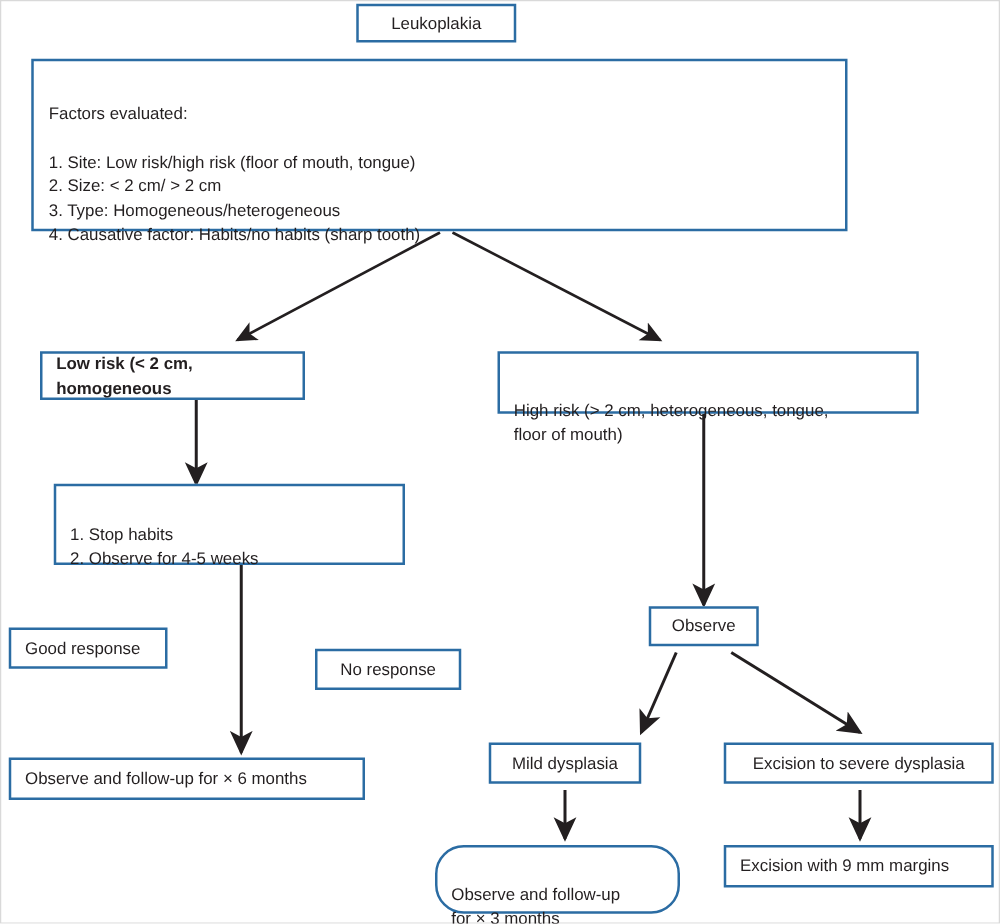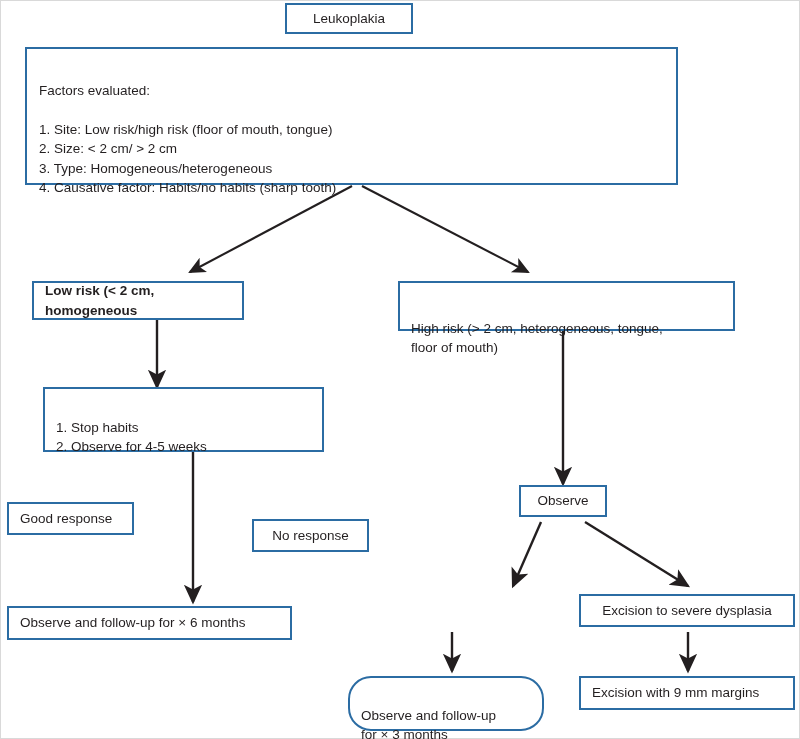--- a/index.html
+++ b/index.html
@@ -122,20 +122,23 @@
   </div>
 
   <div class="node vcenter" style="left:7px; top:606px; width:285px; height:34px;">
     <span>Observe and follow-up for × 6 months</span>
   </div>
 
   <div class="node center vcenter" style="left:519px; top:485px; width:88px; height:32px;">
     <span>Observe</span>
   </div>
 
+  <div class="node center vcenter" style="left:391px; top:594px; width:122px; height:33px;">
+    <span>Mild dysplasia</span>
+  </div>
 
   <div class="node center vcenter" style="left:579px; top:594px; width:216px; height:33px;">
     <span>Excision to severe dysplasia</span>
   </div>
 
   <div class="node" style="left:348px; top:676px; width:196px; height:55px; padding:8px 11px;border-radius:23px;">
     <span>Observe and follow-up
 for × 3 months</span>
   </div>
 

